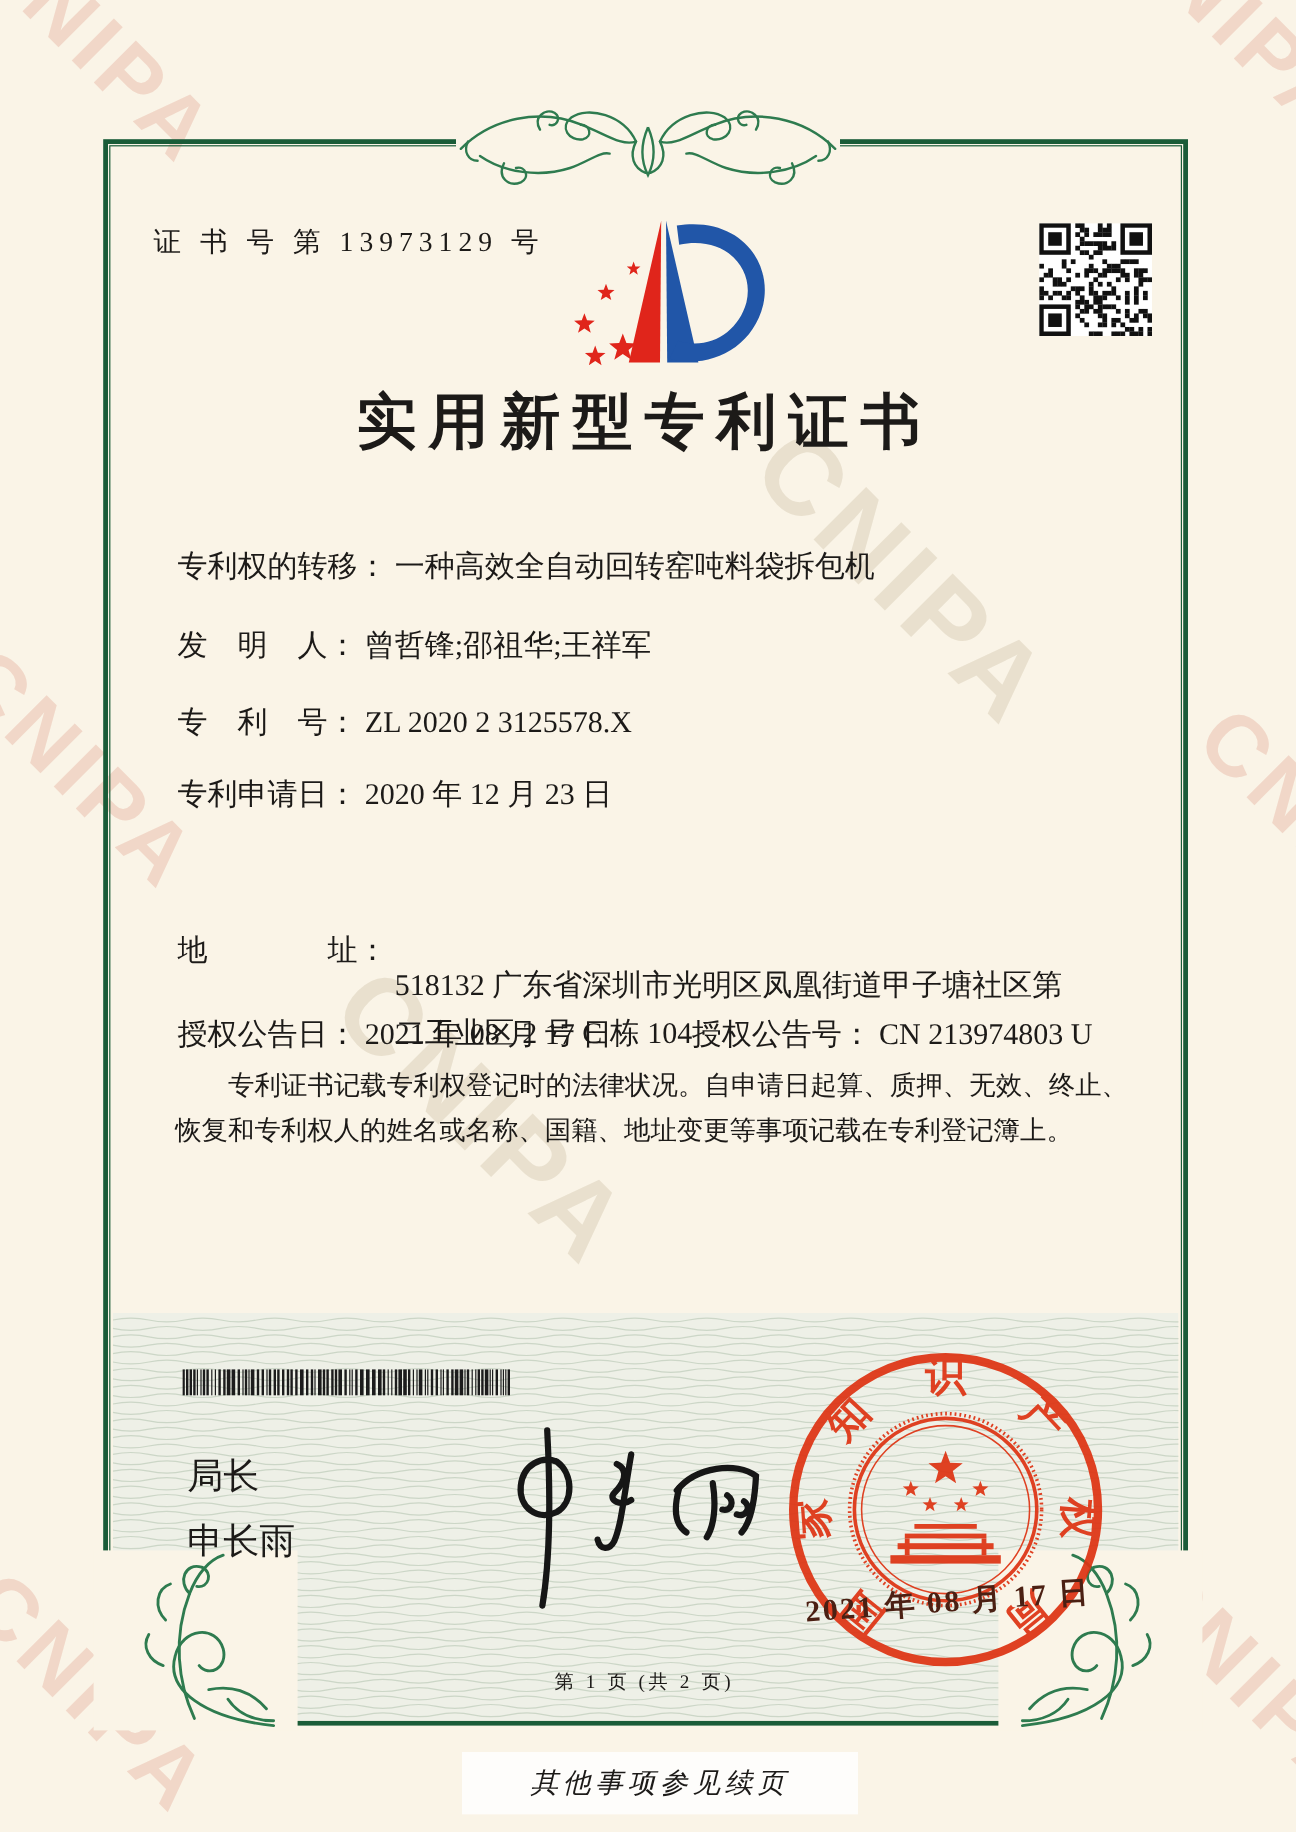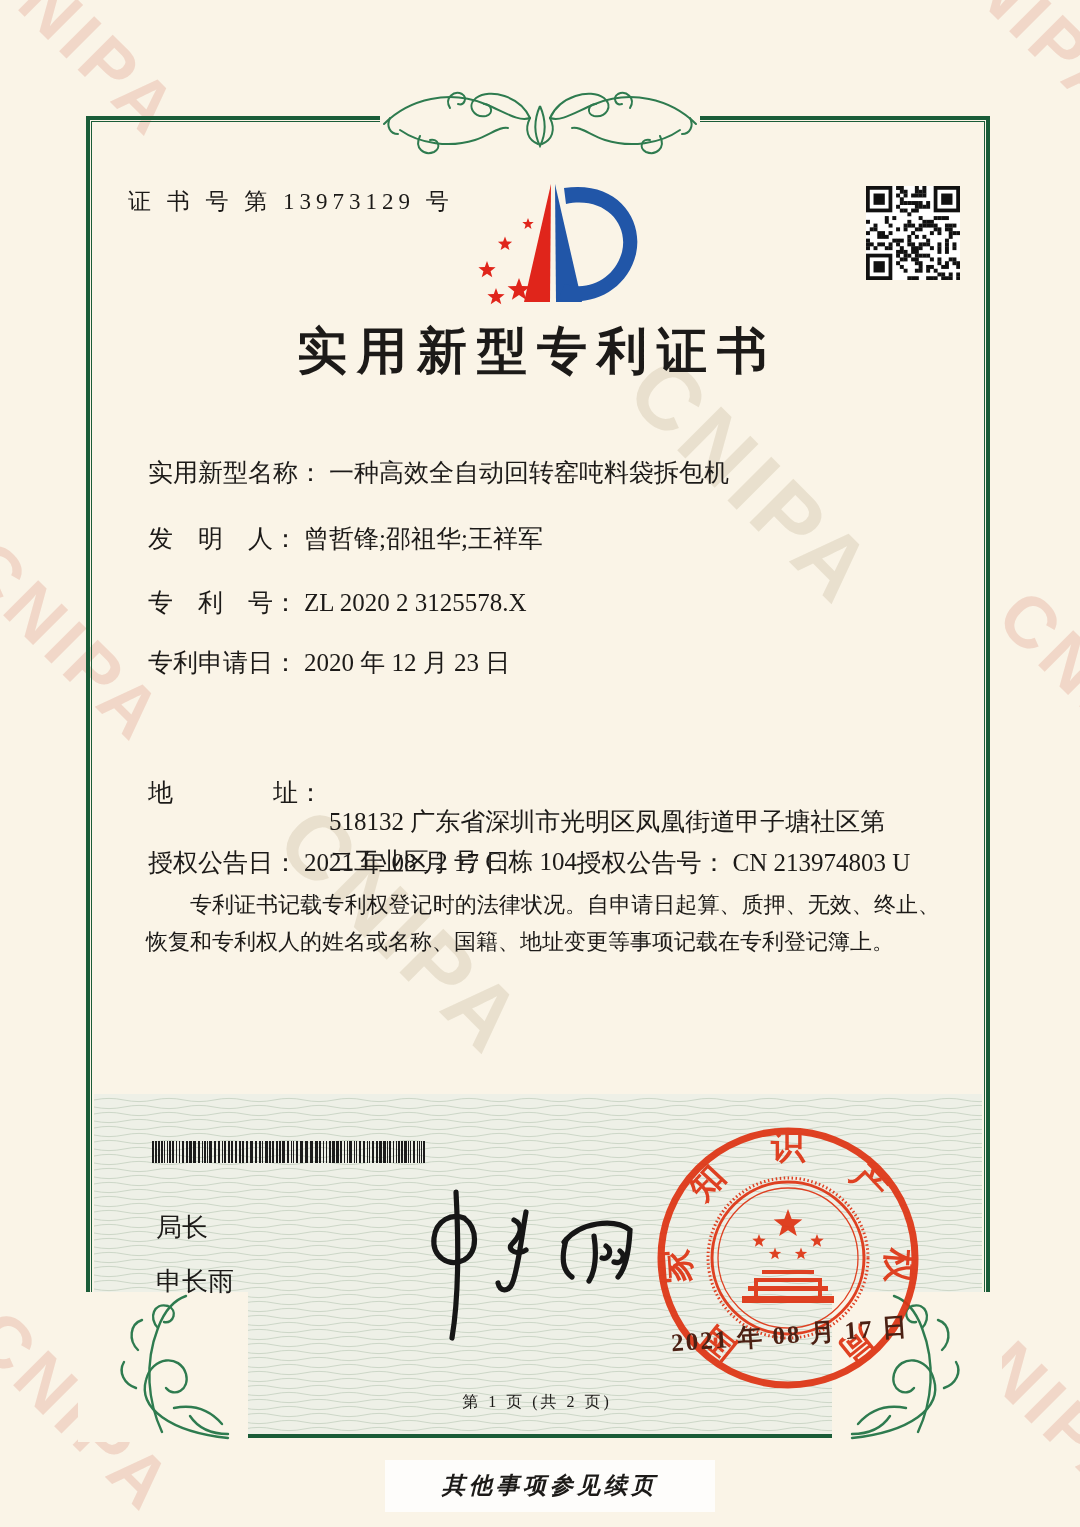--- a/index.html
+++ b/index.html
@@ -26,32 +26,32 @@
          letter-spacing:10px;z-index:4;}
   .frow{position:absolute;left:148px;width:800px;font-size:25px;line-height:34px;z-index:4;}
   .flabel{white-space:pre;}
   .fval{margin-left:6px;margin-top:26px;}
   .fval-wrap{display:inline-block;vertical-align:top;width:560px;line-height:40px;}
   .pair2{margin-left:60px;}
   .body-par{position:absolute;left:146px;top:886px;width:794px;font-size:22px;line-height:37px;
             text-align:justify;z-index:4;}
   .body-par p{margin:0;text-indent:2em;}
   #barcode{position:absolute;left:152px;top:1141px;z-index:4;}
-  .signer{position:absolute;left:156px;font-size:26px;font-family:Liberation Mono, monospace;
+  .signer{position:absolute;left:156px;font-size:30px;font-family:Liberation Mono, monospace;
           font-weight:500;z-index:4;}
   #signer-title{top:1210px;}
   #signer-name{top:1264px;}
   #signature{position:absolute;left:368px;top:1180px;z-index:4;}
   #seal{position:absolute;left:650px;top:1120px;z-index:6;opacity:.93;}
   .seal-date{position:absolute;left:655px;top:1318px;width:270px;text-align:center;font-size:25px;font-weight:bold;
              color:#4b2013;letter-spacing:2px;transform:rotate(-4deg);z-index:7;}
   .page-footer{position:absolute;left:88px;top:1392px;width:898px;text-align:center;font-size:16px;
                letter-spacing:3px;z-index:4;}
   .cont-strip{position:absolute;left:385px;top:1460px;width:330px;height:52px;background:#fefdfb;
-              text-align:center;line-height:52px;font-size:23px;font-style:italic;letter-spacing:4px;z-index:4;font-weight:bold;}
+              text-align:center;line-height:52px;font-size:23px;font-style:italic;letter-spacing:4px;z-index:4;}
 </style>
 </head>
 <body>
 
 <div class="page">
 
   <div class="wm pink" style="left:-45px;top:-5px;font-size:72px;">CNIPA</div>
   <div class="wm pink" style="left:905px;top:-25px;font-size:72px;">CNIPA</div>
   <div class="wm pink" style="left:-60px;top:600px;font-size:72px;">CNIPA</div>
   <div class="wm pink" style="left:975px;top:650px;font-size:72px;">CNIPA</div>
@@ -350,21 +350,21 @@
       <rect x="67.67999999999999" y="0" width="26.32" height="26.32" fill="#111"></rect>
       <rect x="71.44" y="3.76" width="18.799999999999997" height="18.799999999999997" fill="#fff"></rect>
       <rect x="75.19999999999999" y="7.52" width="11.28" height="11.28" fill="#111"></rect>
       <rect x="0" y="67.67999999999999" width="26.32" height="26.32" fill="#111"></rect>
       <rect x="3.76" y="71.44" width="18.799999999999997" height="18.799999999999997" fill="#fff"></rect>
       <rect x="7.52" y="75.19999999999999" width="11.28" height="11.28" fill="#111"></rect>
     </svg>
   <div class="title">实用新型专利证书</div>
 
   <div class="frow" style="top:456px;">
-    <span class="flabel">实用新型名称</span><span class="fcolon">：</span><span class="fval">一种高效全自动回转窑吨料袋拆包机</span>
+    <span class="flabel">专利权的转移</span><span class="fcolon">：</span><span class="fval">一种高效全自动回转窑吨料袋拆包机</span>
   </div>
   <div class="frow" style="top:522px;">
     <span class="flabel">发　明　人</span><span class="fcolon">：</span><span class="fval">曾哲锋;邵祖华;王祥军</span>
   </div>
   <div class="frow" style="top:586px;">
     <span class="flabel">专　利　号</span><span class="fcolon">：</span><span class="fval">ZL 2020 2 3125578.X</span>
   </div>
   <div class="frow" style="top:646px;">
     <span class="flabel">专利申请日</span><span class="fcolon">：</span><span class="fval">2020 年 12 月 23 日</span>
   </div>

